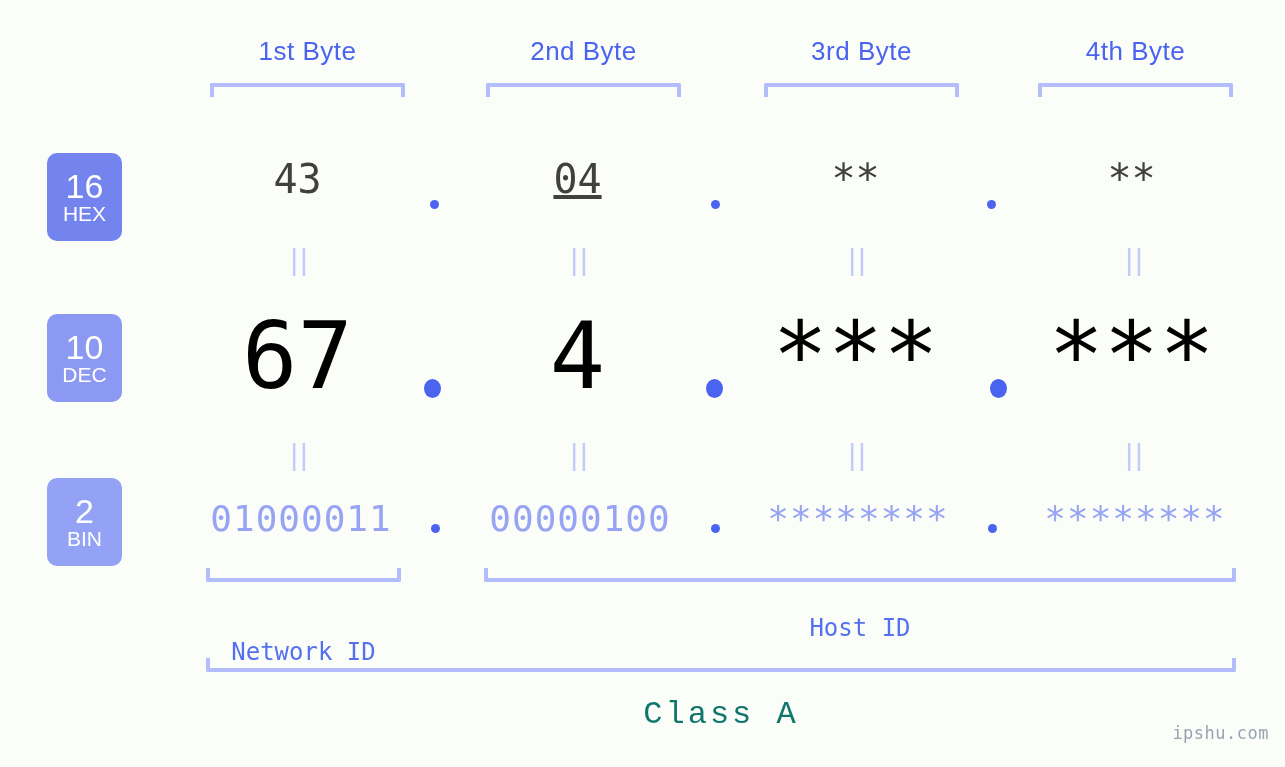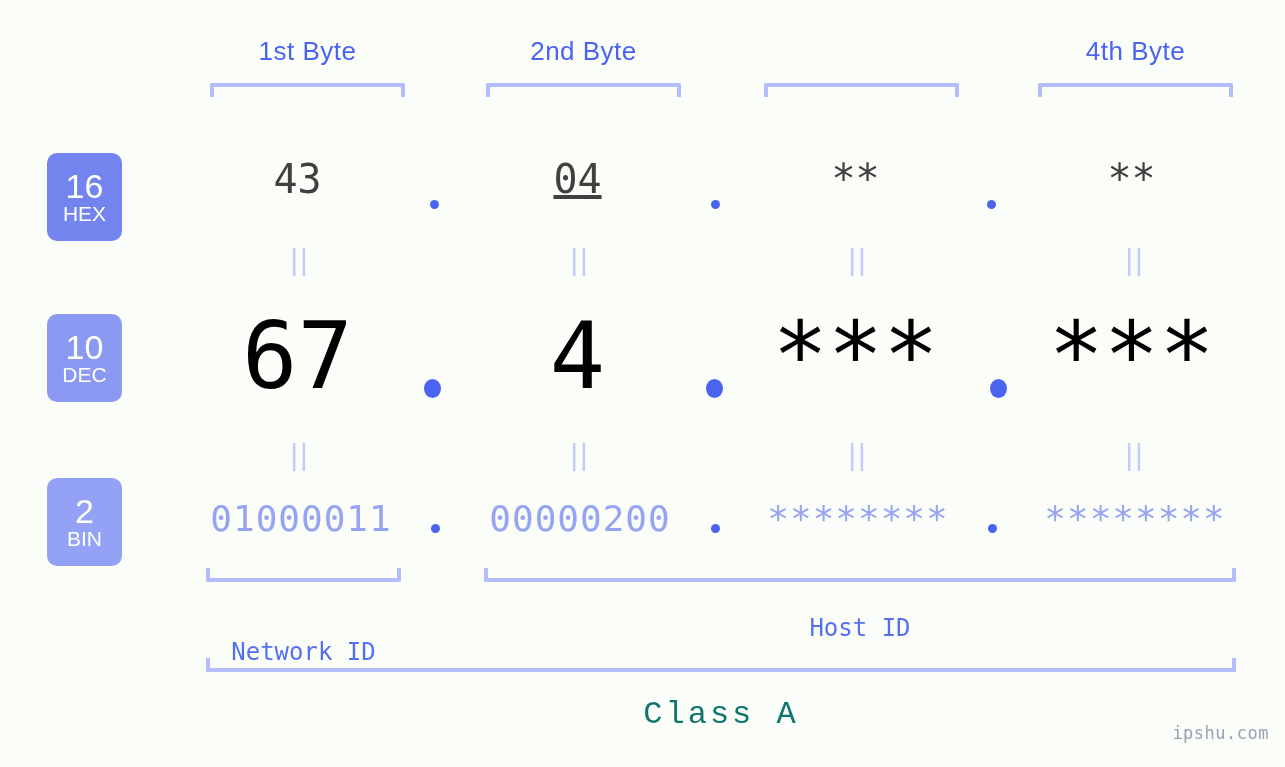--- a/index.html
+++ b/index.html
@@ -164,20 +164,21 @@
     letter-spacing: 0.5px;
   }
 </style>
 </head>
 <body>
 
 <div id="stage">
 
   <div class="byte-header" style="left:210px; top:36px; width:195px;">1st Byte</div>
   <div class="byte-header" style="left:486px; top:36px; width:195px;">2nd Byte</div>
+  <div class="byte-header" style="left:764px; top:36px; width:195px;">3rd Byte</div>
   <div class="byte-header" style="left:1038px; top:36px; width:195px;text-align:center;">4th Byte</div>
 
   <div class="bracket-down" style="left:210px; top:83px; width:195px;"></div>
   <div class="bracket-down" style="left:486px; top:83px; width:195px;"></div>
   <div class="bracket-down" style="left:764px; top:83px; width:195px;"></div>
   <div class="bracket-down" style="left:1038px; top:83px; width:195px;"></div>
 
   <div class="badge badge-hex">
     <span class="badge-num">16</span>
     <span class="badge-lbl">HEX</span>
@@ -218,21 +219,21 @@
     <div class="dot dot-dec" style="left:990px;"></div>
   </div>
 
   <div class="equiv" style="left:287px; top:440px;">||</div>
   <div class="equiv" style="left:567px; top:440px;">||</div>
   <div class="equiv" style="left:845px; top:440px;">||</div>
   <div class="equiv" style="left:1122px; top:440px;">||</div>
 
   <div class="row-bin">
     <div class="cell" style="left:200px; width:202px;">01000011</div>
-    <div class="cell" style="left:479px; width:202px;">00000200</div>
+    <div class="cell" style="left:479px; width:202px;">00000100</div>
     <div class="cell" style="left:757px; width:202px;">********</div>
     <div class="cell" style="left:1034px; width:202px;">********</div>
 
     <div class="dot dot-bin" style="left:431px;"></div>
     <div class="dot dot-bin" style="left:711px;"></div>
     <div class="dot dot-bin" style="left:988px;"></div>
   </div>
 
   <div class="bracket-up" style="left:206px; top:568px; width:195px;"></div>
   <div class="bracket-up" style="left:484px; top:568px; width:752px;"></div>

